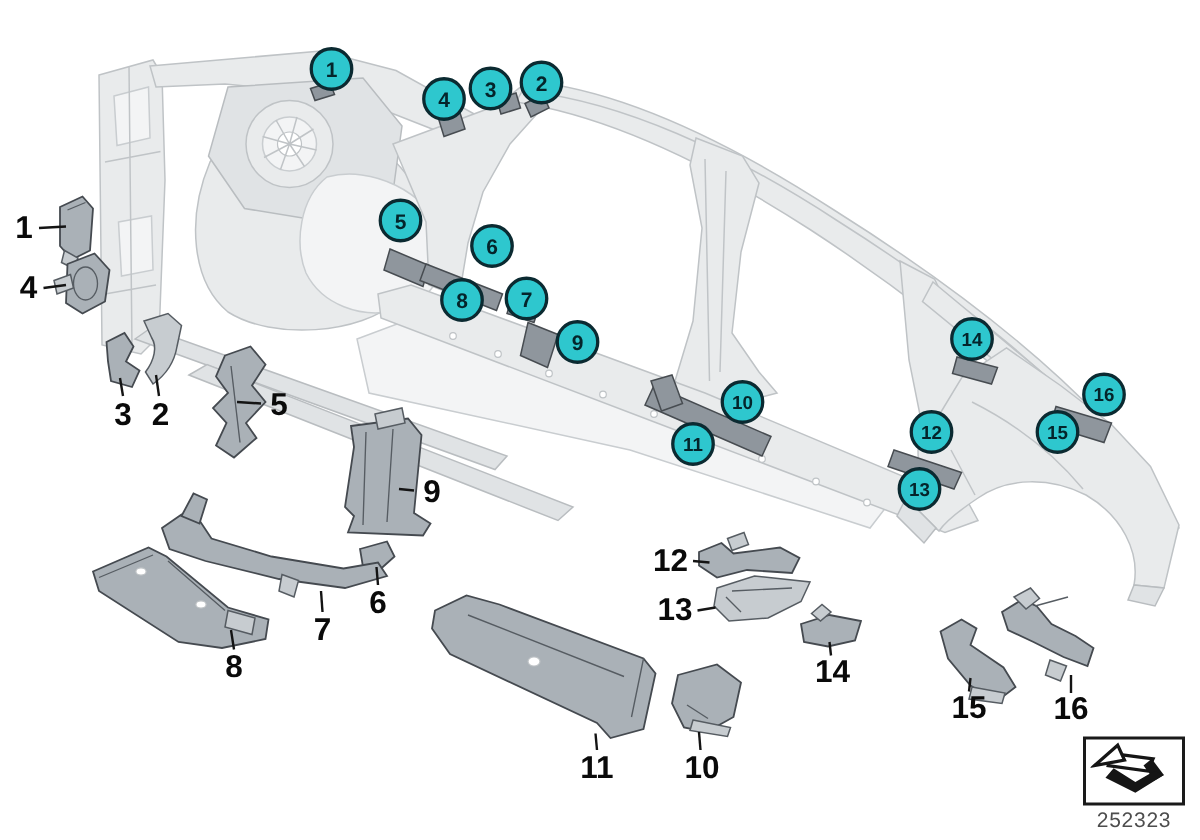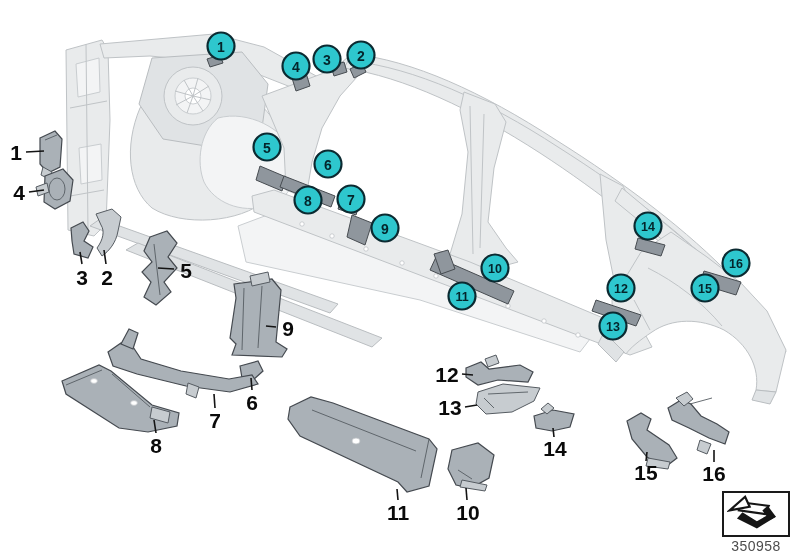--- a/index.html
+++ b/index.html
@@ -296,15 +296,15 @@
   </svg>
 
   <div class="legend-box">
     <svg width="58" height="40" viewBox="0 0 64 44">
       <polygon points="15,9 46,13 42,22 13,18" fill="#ffffff" stroke="#151515" stroke-width="2.4"></polygon>
       <polygon points="3,18 20,3 25,14" fill="#ffffff" stroke="#151515" stroke-width="2.4"></polygon>
       <polygon points="45,13 54,25 47,29 39,18" fill="#151515"></polygon>
       <polygon points="54,25 33,38 11,27 17,20 33,30 47,22" fill="#151515"></polygon>
     </svg>
   </div>
-  <div class="diagram-number">350958</div>
+  <div class="diagram-number">252323</div>
 
 </div>
 
 </body></html>

